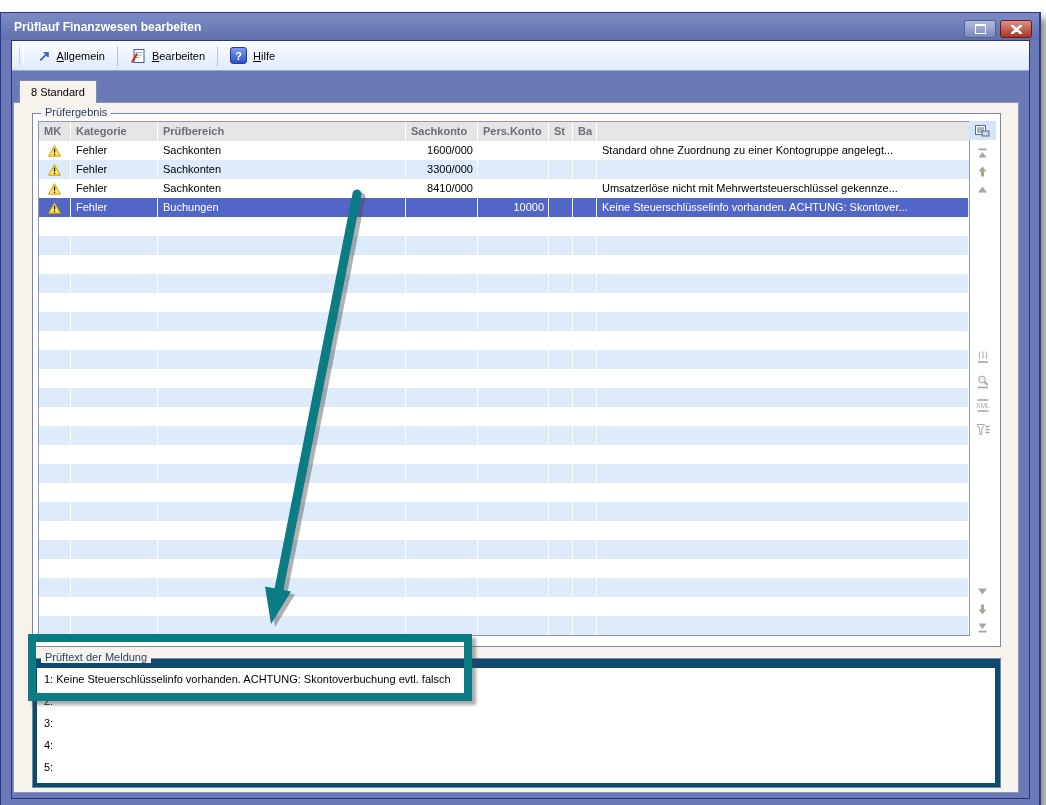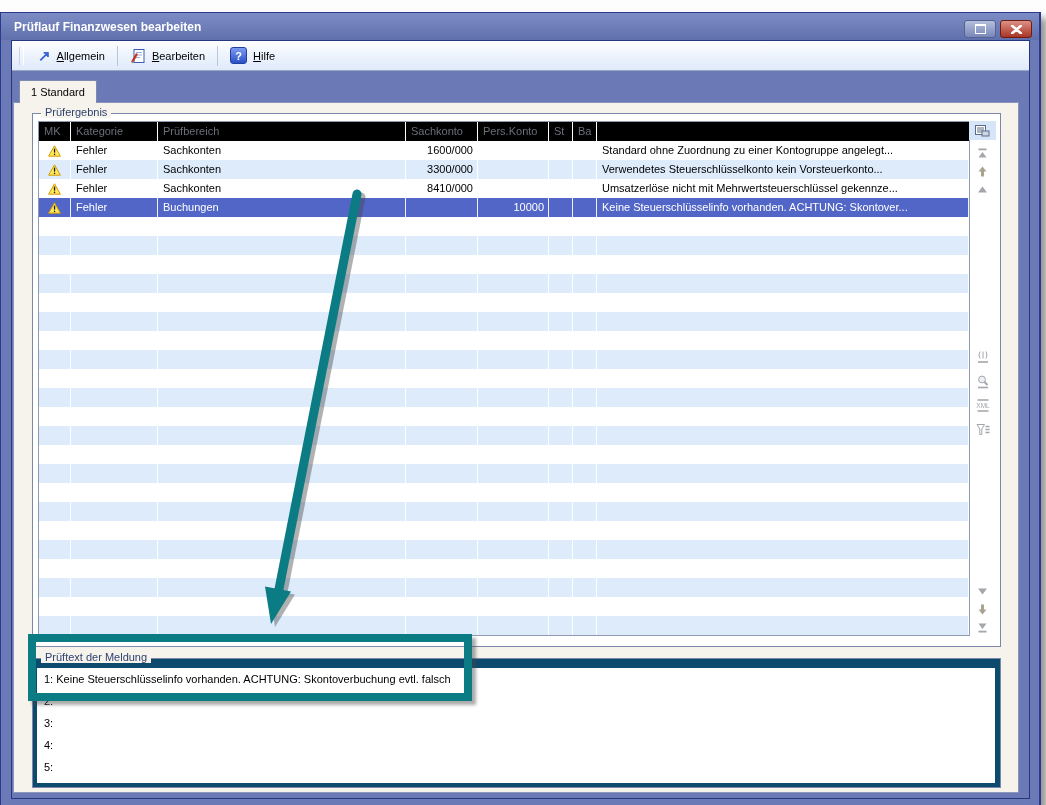--- a/index.html
+++ b/index.html
@@ -31,21 +31,21 @@
   .workspace{position:absolute;left:0;right:0;top:29px;bottom:0;}
   .tab{position:absolute;left:7px;top:10px;height:22px;padding:0 11px;background:#f6f3ec;
        border:1px solid #7e8bb0;border-bottom:none;border-radius:2px 2px 0 0;
        display:flex;align-items:center;z-index:2;}
   .page{position:absolute;left:1px;right:10px;top:32px;bottom:5px;background:#f6f3ec;border:1px solid #8a96ba;}
   .group{position:absolute;border:1px solid #7b88a9;}
   .group-label{position:absolute;top:-8px;left:8px;background:#f6f3ec;padding:0 4px;color:#2f4270;}
   .group-result{left:18px;top:10px;width:967px;height:532px;background:#fff;}
   .group-msg{left:18px;top:555px;width:967px;height:128px;background:#0c4a6e;}
   .vtable{position:absolute;left:5px;top:7px;width:930px;border:1px solid #8e9ab4;background:#fff;}
-  .thead{display:flex;height:19px;background:#000000;color:#6a6f78;}
+  .thead{display:flex;height:19px;background:#e5e5e5;color:#6a6f78;font-weight:bold;}
   .th{box-sizing:border-box;padding:3px 0 0 5px;border-right:1px solid #fff;white-space:nowrap;overflow:hidden;}
   .trow{display:flex;height:19px;}
   .trow.alt{background:#ddebfb;}
   .trow.selected{background:#5166c7;color:#fff;}
   .td{box-sizing:border-box;padding:3px 4px 0 5px;border-right:1px solid rgba(255,255,255,.92);
       white-space:nowrap;overflow:hidden;}
   .td.num{text-align:right;}
   .td.mk{display:flex;align-items:center;justify-content:center;padding:0;}
   .strip{position:absolute;right:4px;top:7px;width:27px;height:513px;}
   .corner-btn{position:absolute;left:0;top:0;width:27px;height:19px;background:#d6e5f7;
@@ -94,21 +94,21 @@
       </div>
       <span class="tool-sep"></span>
       <div class="tool-item">
         <span class="icon-help">?</span>
         <span class="tool-label"><u>H</u>ilfe</span>
       </div>
     </div>
 
     <div class="workspace">
       <div class="tab">
-        <span>1 Standard</span>
+        <span>8 Standard</span>
       </div>
 
       <div class="page">
 
         <div class="group group-result">
           <span class="group-label">Prüfergebnis</span>
 
           <div class="vtable">
             <div class="thead">
                 <div class="th" style="width: 32px;">MK</div>
@@ -143,21 +143,20 @@
                       <rect x="5.9" y="3.6" width="1.3" height="4" fill="#1a1a1a"></rect>
                       <rect x="5.9" y="8.7" width="1.3" height="1.4" fill="#1a1a1a"></rect>
                     </svg>
                   </div>
                   <div class="td" style="width: 87px;">Fehler</div>
                   <div class="td" style="width: 248px;">Sachkonten</div>
                   <div class="td num" style="width: 72px;">3300/000</div>
                   <div class="td num" style="width: 71px;"></div>
                   <div class="td" style="width: 24px;"></div>
                   <div class="td" style="width: 24px;"></div>
-                  <div class="td" style="width: 372px;">Verwendetes Steuerschlüsselkonto kein Vorsteuerkonto...</div>
                 </div>
                 <div class="trow">
                   <div class="td mk" style="width: 32px;">
                     <svg width="13" height="12" viewBox="0 0 13 12">
                       <path d="M6.5 0.8 L12.4 11.2 L0.6 11.2 Z" fill="#ffe95c" stroke="#d29a00" stroke-linejoin="round"></path>
                       <rect x="5.9" y="3.6" width="1.3" height="4" fill="#1a1a1a"></rect>
                       <rect x="5.9" y="8.7" width="1.3" height="1.4" fill="#1a1a1a"></rect>
                     </svg>
                   </div>
                   <div class="td" style="width: 87px;">Fehler</div>

